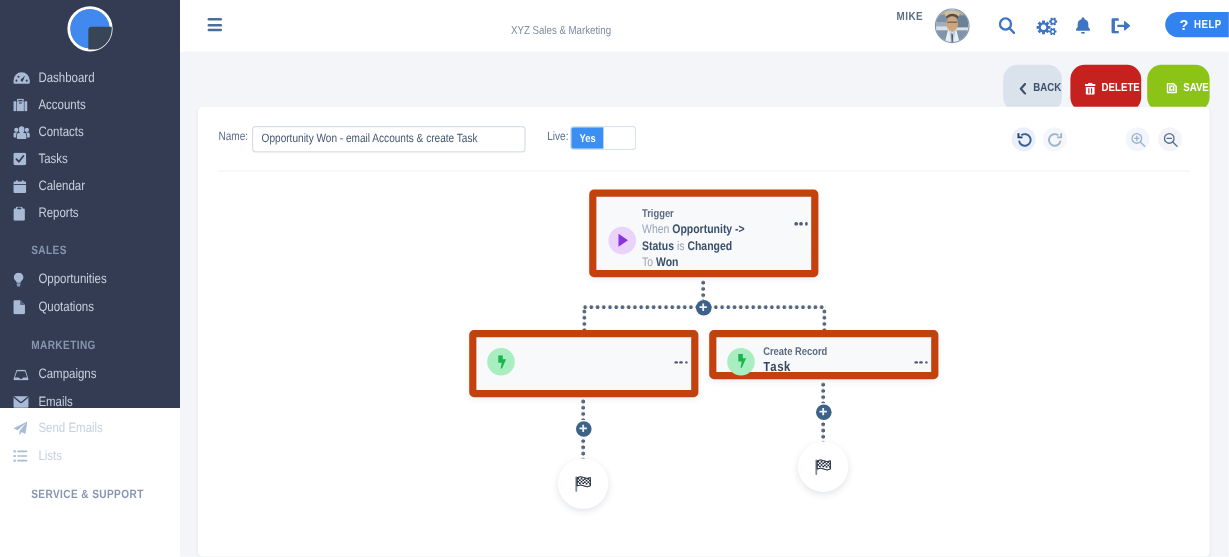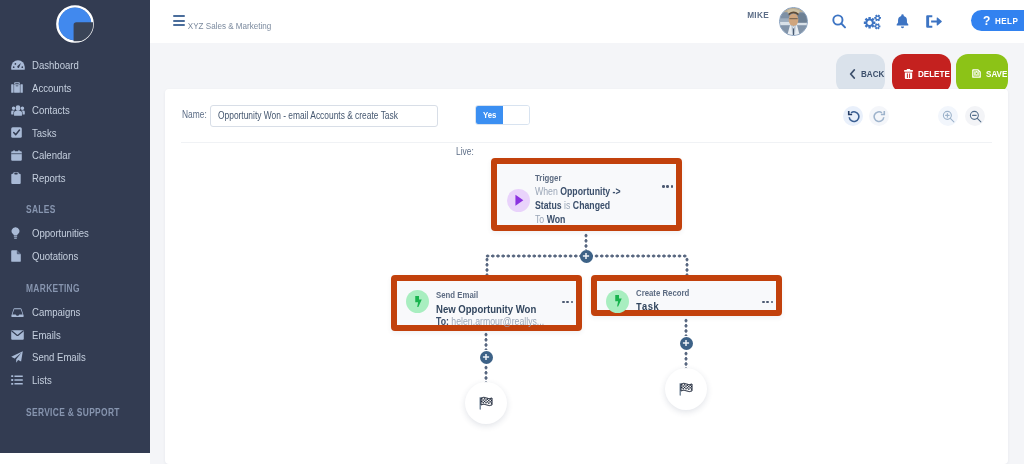--- a/index.html
+++ b/index.html
@@ -3,38 +3,38 @@
 <meta charset="utf-8">
 <style>
   * { box-sizing: border-box; margin:0; padding:0; }
   html,body { width:1024px; height:464px; overflow:hidden; }
   body { font-family: "Liberation Sans", sans-serif; background:#fff; -webkit-font-smoothing:antialiased; }
   .app { position:relative; width:1024px; height:464px; }
   .nw { display:inline-block; transform:scaleX(0.84); transform-origin:left center; white-space:nowrap; }
   .nwr { display:inline-block; transform:scaleX(0.84); transform-origin:right center; white-space:nowrap; }
 
   
-  .sidebar { position:absolute; left:0; top:0; width:150px; height:453px; background:#333c52; }
+  .sidebar { position:absolute; left:0; top:0; width:150px; height:340px; background:#333c52; }
   .logo-wrap { position:absolute; left:54px; top:3px; width:42px; height:42px; cursor:pointer; }
   .nav-item { position:absolute; left:0; width:150px; height:18px; display:flex; align-items:center; cursor:pointer; }
   .nav-item .ico { position:absolute; left:11px; width:17px; height:16px; display:flex; align-items:center; justify-content:flex-start; }
   .nav-item .lbl { position:absolute; left:32px; font-size:11.4px; color:#c6d0df; }
   .nav-sec { position:absolute; left:26px; font-size:10px; font-weight:bold; letter-spacing:0.4px; color:#8795af; }
 
   
   .header { position:absolute; left:150px; top:0; width:874px; height:43px; background:#fff; }
   .hamburger { position:absolute; left:23px; top:15px; width:12px; height:11px; cursor:pointer; }
   .hamburger i { display:block; height:2px; background:#4a6d9b; border-radius:1px; margin-bottom:2.5px; }
   .searchbox { position:absolute; left:59px; top:9px; width:255px; height:24px; border:1px solid #dbe6f1; border-radius:13px; background:#f8fafc; cursor:text; }
   .searchbox .txt { position:absolute; left:6px; top:6px; font-size:10.3px; color:#8c98a9; font-weight:bold; }
   .searchbox .sicon { position:absolute; right:9px; top:5px; }
 
   .userblock { position:absolute; left:0; top:9px; width:874px; text-align:left; cursor:pointer; }
   .uname { position:absolute; left:0; top:0; width:619px; text-align:right; font-size:9.8px; font-weight:bold; color:#5c6d87; letter-spacing:0.4px; }
-  .uorg { position:absolute; left:0; top:11px; width:619px; text-align:left; font-size:9.6px; color:#7b8a9e;margin-left:22px; }
+  .uorg { position:absolute; left:0; top:11px; width:619px; text-align:center; font-size:9.6px; color:#7b8a9e; }
   .avatar { position:absolute; left:629px; top:7px; width:29px; height:29px; border-radius:50%; overflow:hidden; border:1.3px solid #7e99ba; cursor:pointer; }
 
   .hicon { position:absolute; top:11px; height:21px; display:flex; align-items:center; justify-content:center; cursor:pointer; }
   .helpbtn { position:absolute; left:821px; top:10px; width:70px; height:21px; border-radius:11px; background:#3282f0; display:flex; align-items:center; padding-left:12px; gap:5px; cursor:pointer; }
   .helpbtn .q { font-size:12px; font-weight:bold; color:#fff; line-height:12px; }
   .helpbtn .t { font-size:9.6px; font-weight:bold; color:#fff; letter-spacing:0.5px; }
 
   
   .content { position:absolute; left:150px; top:43px; width:874px; height:421px; background:#f4f5f8; }
   .crumb { position:absolute; left:16px; top:16px; font-size:10.8px; white-space:nowrap; }
@@ -42,21 +42,21 @@
   .crumb .sep { color:#a6b0bd; }
   .crumb .c2 { color:#41587a; font-weight:bold; }
   .actbtn { position:absolute; top:11px; height:39px; border-radius:12px; display:flex; align-items:center; justify-content:flex-end; gap:5px; cursor:pointer; }
   .actbtn .t { font-size:9.6px; font-weight:bold; letter-spacing:0px; display:inline-block; }
   .actbtn .t .nw { display:inline-block; transform:scaleX(0.84); }
 
   
   .card { position:absolute; left:15px; top:46px; width:843px; height:375px; background:#fff; border-radius:4px; box-shadow:0 1px 3px rgba(45,60,90,0.07); }
   .lbl-name { position:absolute; left:17px; top:20px; font-size:10px; color:#5c6d86; }
   .nameinput { position:absolute; left:45px; top:16px; width:228px; height:22px; border:1px solid #d8dee7; border-radius:3px; background:#fff; font-size:10px; color:#44566f; padding:0 7px; line-height:20px; white-space:nowrap; overflow:hidden; }
-  .lbl-live { position:absolute; left:291px; top:20px; font-size:10px; color:#5c6d86;margin-top:37px; }
+  .lbl-live { position:absolute; left:291px; top:20px; font-size:10px; color:#5c6d86; }
   .toggle { position:absolute; left:310px; top:16px; width:55px; height:20px; border:1px solid #d8e3f0; border-radius:3px; overflow:hidden; background:#fff; display:flex; cursor:pointer; }
   .toggle .on { width:27px; background:#3b8ff2; color:#fff; font-size:9.3px; font-weight:bold; display:flex; align-items:center; justify-content:center; }
   .toggle .off { flex:1; background:#fff; }
 
   .circbtn { position:absolute; top:17px; width:20px; height:20px; border-radius:50%; display:flex; align-items:center; justify-content:center; cursor:pointer; }
   .divider { position:absolute; left:16px; top:53px; width:811px; height:1px; background:#f0f2f5; }
 
   
   .canvas { position:absolute; left:0px; top:54px; width:843px; height:321px; overflow:hidden; }
 
@@ -448,25 +448,20 @@
           <div class="badge" style="left:9px; top:9px; width:23px; height:23px; background:#a8eec0;">
             <svg width="8" height="11.5" viewBox="0 0 8 11.5">
                 <path d="M1.25 0 H5.0 v3.45 h2.75 L4.15 11.5 L3.1 11.5 L4.1 6.2 H1.25 Z" fill="#18b44e"></path>
               </svg>
           </div>
           <div class="dots" style="left:165px; top:19.6px;">
               <i></i>
               <i></i>
               <i></i>
             </div>
-          <div style="position:absolute; left:39px; top:8.5px;">
-            <div class="n-type" style="height:13px;"><span class="nw">Send Email</span></div>
-            <div class="n-title" style="height:13px;"><span class="nw">New Opportunity Won</span></div>
-            <div class="n-line" style="height:13px;"><span class="nw"><b>To:</b> <span>helen.armour@reallys...</span></span></div>
-          </div>
         </div>
 
         <div class="node" style="left:426px; top:132px; width:191px; height:41px;">
           <div class="badge" style="left:9px; top:8.5px; width:23px; height:23px; background:#a8eec0;">
             <svg width="8" height="11.5" viewBox="0 0 8 11.5">
                 <path d="M1.25 0 H5.0 v3.45 h2.75 L4.15 11.5 L3.1 11.5 L4.1 6.2 H1.25 Z" fill="#18b44e"></path>
               </svg>
           </div>
           <div class="dots" style="left:165px; top:19.6px;">
               <i></i>

